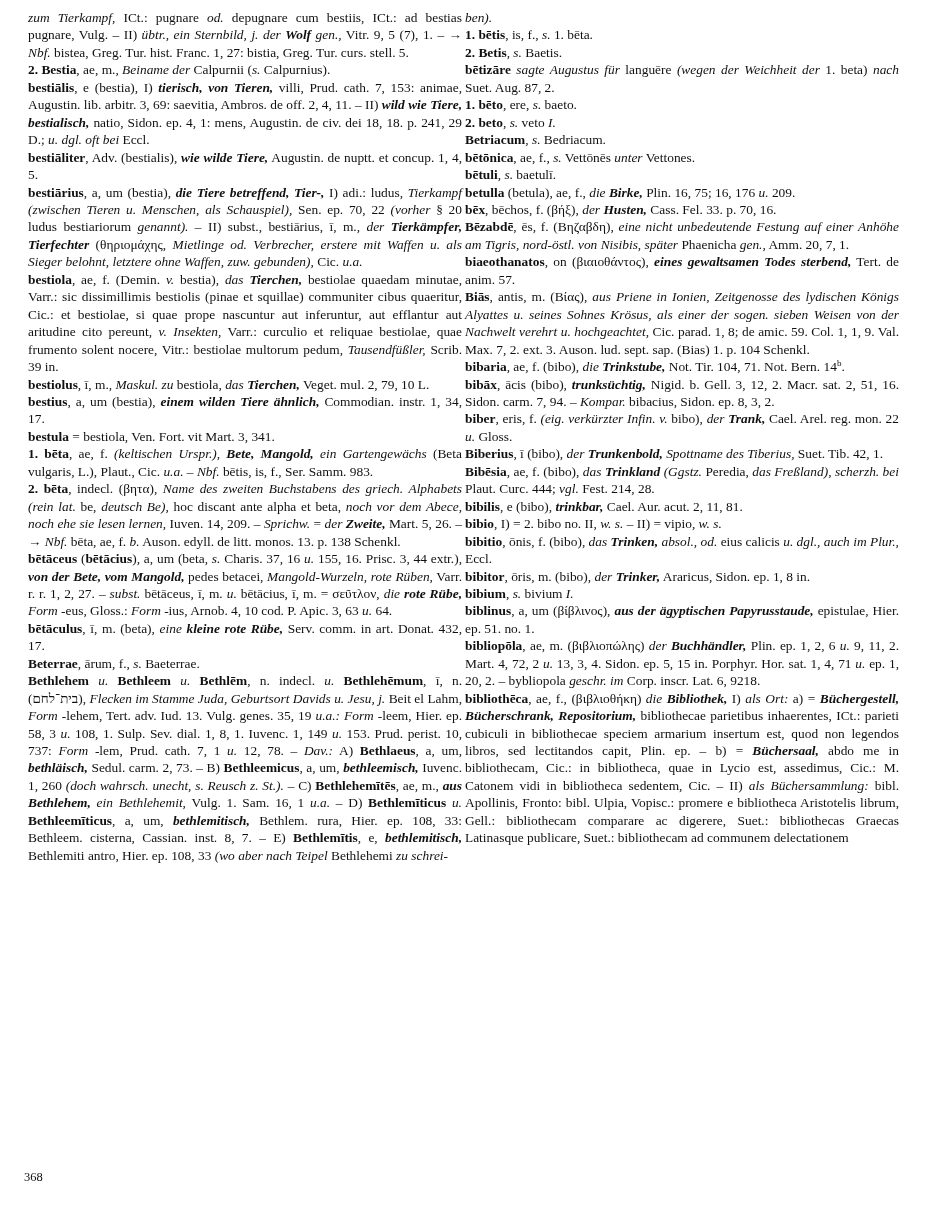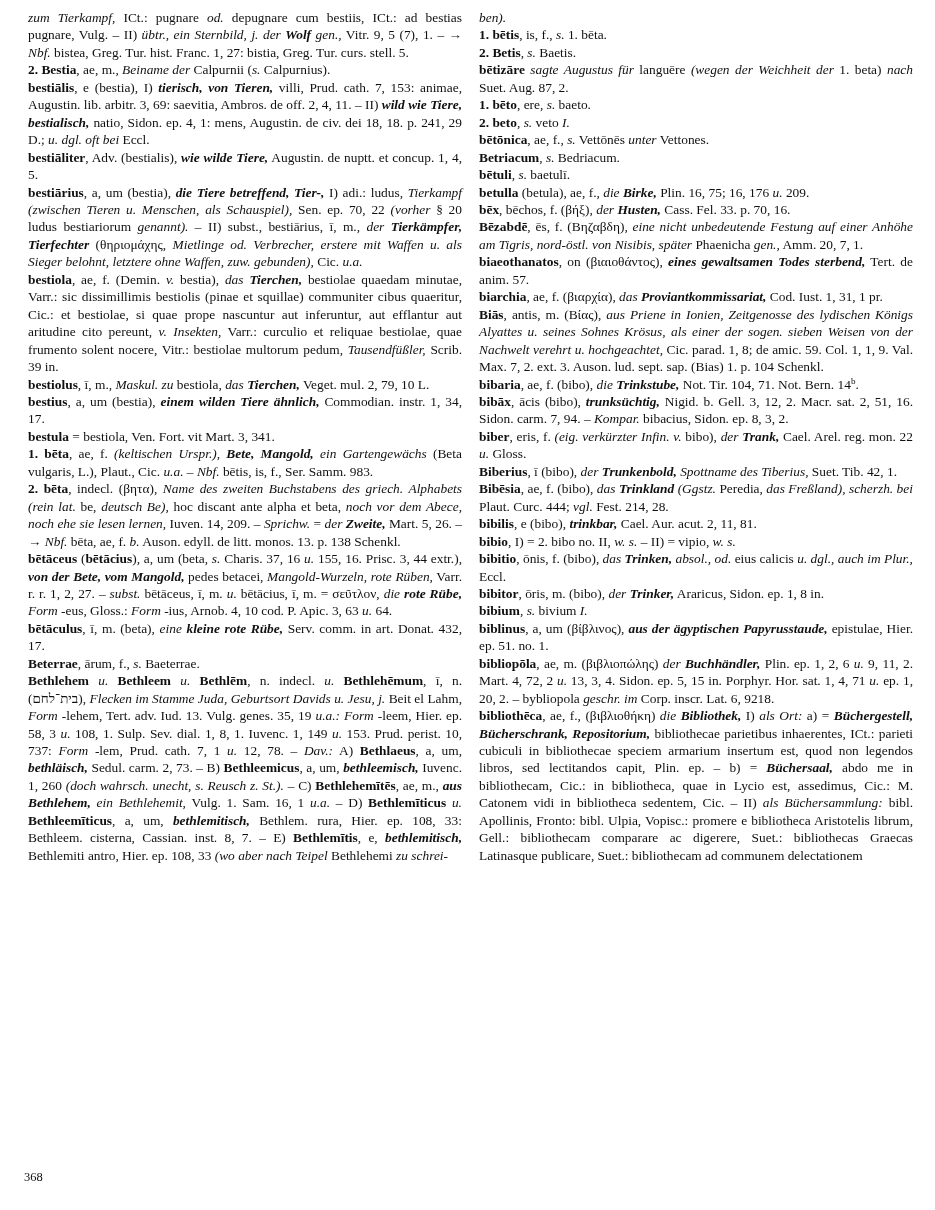--- a/index.html
+++ b/index.html
@@ -1,20 +1,20 @@
 <!DOCTYPE html>
 <html><head>
 <meta charset="utf-8">
 <style>
   html,body{margin:0;padding:0;background:#ffffff;}
   .page{
     width:935px;height:1210px;background:#ffffff;position:relative;overflow:hidden;
     font-family:"Liberation Serif","DejaVu Serif",serif;color:#101010;
   }
-  .columns{display:flex;gap:17px;padding:9px 0 0 28px;}
+  .columns{display:flex;gap:3px;padding:9px 0 0 28px;}
   .column{width:434px;text-align:justify;font-size:13.4px;line-height:17.45px;}
   .entry{margin:0;padding:0;}
   .seg{white-space:pre-wrap;}
   .seg-b{font-weight:700;}
   .seg-i{font-style:italic;}
   .seg-bi{font-weight:700;font-style:italic;}
   .seg-sup{vertical-align:super;font-size:9px;line-height:0;}
   .seg-heb{font-family:"Liberation Serif","DejaVu Sans",serif;}
   .page-number{position:absolute;left:24px;top:1170px;font-size:12.5px;color:#101010;}
 </style>
@@ -40,28 +40,27 @@
         <p class="entry"><span class="seg seg-b">Beterrae</span><span class="seg seg-r">, ārum, f., </span><span class="seg seg-i">s.</span><span class="seg seg-r"> Baeterrae.</span></p>
         <p class="entry"><span class="seg seg-b">Bethlehem</span><span class="seg seg-r"> </span><span class="seg seg-i">u.</span><span class="seg seg-r"> </span><span class="seg seg-b">Bethleem</span><span class="seg seg-r"> </span><span class="seg seg-i">u.</span><span class="seg seg-r"> </span><span class="seg seg-b">Bethlēm</span><span class="seg seg-r">, n. indecl. </span><span class="seg seg-i">u.</span><span class="seg seg-r"> </span><span class="seg seg-b">Bethlehēmum</span><span class="seg seg-r">, ī, n. (</span><span class="seg seg-heb">בית־לחם</span><span class="seg seg-r">), </span><span class="seg seg-i">Flecken im Stamme Juda, Geburtsort Davids u. Jesu, j.</span><span class="seg seg-r"> Beit el Lahm, </span><span class="seg seg-i">Form</span><span class="seg seg-r"> -lehem, Tert. adv. Iud. 13. Vulg. genes. 35, 19 </span><span class="seg seg-i">u.a.:</span><span class="seg seg-r"> </span><span class="seg seg-i">Form</span><span class="seg seg-r"> -leem, Hier. ep. 58, 3 </span><span class="seg seg-i">u.</span><span class="seg seg-r"> 108, 1. Sulp. Sev. dial. 1, 8, 1. Iuvenc. 1, 149 </span><span class="seg seg-i">u.</span><span class="seg seg-r"> 153. Prud. perist. 10, 737: </span><span class="seg seg-i">Form</span><span class="seg seg-r"> -lem, Prud. cath. 7, 1 </span><span class="seg seg-i">u.</span><span class="seg seg-r"> 12, 78. – </span><span class="seg seg-i">Dav.:</span><span class="seg seg-r"> A) </span><span class="seg seg-b">Bethlaeus</span><span class="seg seg-r">, a, um, </span><span class="seg seg-bi">bethläisch,</span><span class="seg seg-r"> Sedul. carm. 2, 73. – B) </span><span class="seg seg-b">Bethleemicus</span><span class="seg seg-r">, a, um, </span><span class="seg seg-bi">bethleemisch,</span><span class="seg seg-r"> Iuvenc. 1, 260 </span><span class="seg seg-i">(doch wahrsch. unecht, s. Reusch z. St.).</span><span class="seg seg-r"> – C) </span><span class="seg seg-b">Bethlehemītēs</span><span class="seg seg-r">, ae, m., </span><span class="seg seg-bi">aus Bethlehem,</span><span class="seg seg-r"> </span><span class="seg seg-i">ein Bethlehemit,</span><span class="seg seg-r"> Vulg. 1. Sam. 16, 1 </span><span class="seg seg-i">u.a.</span><span class="seg seg-r"> – D) </span><span class="seg seg-b">Bethlemīticus</span><span class="seg seg-r"> </span><span class="seg seg-i">u.</span><span class="seg seg-r"> </span><span class="seg seg-b">Bethleemīticus</span><span class="seg seg-r">, a, um, </span><span class="seg seg-bi">bethlemitisch,</span><span class="seg seg-r"> Bethlem. rura, Hier. ep. 108, 33: Bethleem. cisterna, Cassian. inst. 8, 7. – E) </span><span class="seg seg-b">Bethlemītis</span><span class="seg seg-r">, e, </span><span class="seg seg-bi">bethlemitisch,</span><span class="seg seg-r"> Bethlemiti antro, Hier. ep. 108, 33 </span><span class="seg seg-i">(wo aber nach Teipel</span><span class="seg seg-r"> Bethlehemi </span><span class="seg seg-i">zu schrei-</span></p>
       </div>
     <div class="column" id="col-right">
         <p class="entry"><span class="seg seg-i">ben).</span></p>
         <p class="entry"><span class="seg seg-b">1. bētis</span><span class="seg seg-r">, is, f., </span><span class="seg seg-i">s.</span><span class="seg seg-r"> 1. bēta.</span></p>
         <p class="entry"><span class="seg seg-b">2. Betis</span><span class="seg seg-r">, </span><span class="seg seg-i">s.</span><span class="seg seg-r"> Baetis.</span></p>
         <p class="entry"><span class="seg seg-b">bētizāre</span><span class="seg seg-r"> </span><span class="seg seg-i">sagte Augustus für</span><span class="seg seg-r"> languēre </span><span class="seg seg-i">(wegen der Weichheit der</span><span class="seg seg-r"> 1. beta) </span><span class="seg seg-i">nach</span><span class="seg seg-r"> Suet. Aug. 87, 2.</span></p>
         <p class="entry"><span class="seg seg-b">1. bēto</span><span class="seg seg-r">, ere, </span><span class="seg seg-i">s.</span><span class="seg seg-r"> baeto.</span></p>
         <p class="entry"><span class="seg seg-b">2. beto</span><span class="seg seg-r">, </span><span class="seg seg-i">s.</span><span class="seg seg-r"> veto </span><span class="seg seg-i">I.</span></p>
+        <p class="entry"><span class="seg seg-b">Betriacum</span><span class="seg seg-r">, </span><span class="seg seg-i">s.</span><span class="seg seg-r"> Bedriacum.</span></p>
         <p class="entry"><span class="seg seg-b">bētōnica</span><span class="seg seg-r">, ae, f., </span><span class="seg seg-i">s.</span><span class="seg seg-r"> Vettōnēs </span><span class="seg seg-i">unter</span><span class="seg seg-r"> Vettones.</span></p>
-        <p class="entry"><span class="seg seg-b">Betriacum</span><span class="seg seg-r">, </span><span class="seg seg-i">s.</span><span class="seg seg-r"> Bedriacum.</span></p>
         <p class="entry"><span class="seg seg-b">bētuli</span><span class="seg seg-r">, </span><span class="seg seg-i">s.</span><span class="seg seg-r"> baetulī.</span></p>
         <p class="entry"><span class="seg seg-b">betulla</span><span class="seg seg-r"> (betula), ae, f., </span><span class="seg seg-i">die </span><span class="seg seg-bi">Birke,</span><span class="seg seg-r"> Plin. 16, 75; 16, 176 </span><span class="seg seg-i">u.</span><span class="seg seg-r"> 209.</span></p>
         <p class="entry"><span class="seg seg-b">bēx</span><span class="seg seg-r">, bēchos, f. (βήξ), </span><span class="seg seg-i">der </span><span class="seg seg-bi">Husten,</span><span class="seg seg-r"> Cass. Fel. 33. p. 70, 16.</span></p>
         <p class="entry"><span class="seg seg-b">Bēzabdē</span><span class="seg seg-r">, ēs, f. (Βηζαβδη), </span><span class="seg seg-i">eine nicht unbedeutende Festung auf einer Anhöhe am Tigris, nord-östl. von Nisibis, später</span><span class="seg seg-r"> Phaenicha </span><span class="seg seg-i">gen.,</span><span class="seg seg-r"> Amm. 20, 7, 1.</span></p>
         <p class="entry"><span class="seg seg-b">biaeothanatos</span><span class="seg seg-r">, on (βιαιοθάντος), </span><span class="seg seg-bi">eines gewaltsamen Todes sterbend,</span><span class="seg seg-r"> Tert. de anim. 57.</span></p>
-        <p class="entry"><span class="seg seg-b">biarchia</span><span class="seg seg-r">, ae, f. (βιαρχία), </span><span class="seg seg-i">das </span><span class="seg seg-bi">Proviantkommissariat,</span><span class="seg seg-r"> Cod. Iust. 1, 31, 1 pr.</span></p>
         <p class="entry"><span class="seg seg-b">Biās</span><span class="seg seg-r">, antis, m. (Βίας), </span><span class="seg seg-i">aus Priene in Ionien, Zeitgenosse des lydischen Königs Alyattes u. seines Sohnes Krösus, als einer der sogen. sieben Weisen von der Nachwelt verehrt u. hochgeachtet,</span><span class="seg seg-r"> Cic. parad. 1, 8; de amic. 59. Col. 1, 1, 9. Val. Max. 7, 2. ext. 3. Auson. lud. sept. sap. (Bias) 1. p. 104 Schenkl.</span></p>
         <p class="entry"><span class="seg seg-b">bibaria</span><span class="seg seg-r">, ae, f. (bibo), </span><span class="seg seg-i">die </span><span class="seg seg-bi">Trinkstube,</span><span class="seg seg-r"> Not. Tir. 104, 71. Not. Bern. 14</span><span class="seg seg-sup">b</span><span class="seg seg-r">.</span></p>
         <p class="entry"><span class="seg seg-b">bibāx</span><span class="seg seg-r">, ācis (bibo), </span><span class="seg seg-bi">trunksüchtig,</span><span class="seg seg-r"> Nigid. b. Gell. 3, 12, 2. Macr. sat. 2, 51, 16. Sidon. carm. 7, 94. – </span><span class="seg seg-i">Kompar.</span><span class="seg seg-r"> bibacius, Sidon. ep. 8, 3, 2.</span></p>
         <p class="entry"><span class="seg seg-b">biber</span><span class="seg seg-r">, eris, f. </span><span class="seg seg-i">(eig. verkürzter Infin. v.</span><span class="seg seg-r"> bibo), </span><span class="seg seg-i">der </span><span class="seg seg-bi">Trank,</span><span class="seg seg-r"> Cael. Arel. reg. mon. 22 </span><span class="seg seg-i">u.</span><span class="seg seg-r"> Gloss.</span></p>
         <p class="entry"><span class="seg seg-b">Biberius</span><span class="seg seg-r">, ī (bibo), </span><span class="seg seg-i">der </span><span class="seg seg-bi">Trunkenbold,</span><span class="seg seg-r"> </span><span class="seg seg-i">Spottname des Tiberius,</span><span class="seg seg-r"> Suet. Tib. 42, 1.</span></p>
         <p class="entry"><span class="seg seg-b">Bibēsia</span><span class="seg seg-r">, ae, f. (bibo), </span><span class="seg seg-i">das </span><span class="seg seg-bi">Trinkland</span><span class="seg seg-r"> </span><span class="seg seg-i">(Ggstz.</span><span class="seg seg-r"> Peredia, </span><span class="seg seg-i">das Freßland), scherzh. bei</span><span class="seg seg-r"> Plaut. Curc. 444; </span><span class="seg seg-i">vgl.</span><span class="seg seg-r"> Fest. 214, 28.</span></p>
         <p class="entry"><span class="seg seg-b">bibilis</span><span class="seg seg-r">, e (bibo), </span><span class="seg seg-bi">trinkbar,</span><span class="seg seg-r"> Cael. Aur. acut. 2, 11, 81.</span></p>
         <p class="entry"><span class="seg seg-b">bibio</span><span class="seg seg-r">, I) = 2. bibo no. II, </span><span class="seg seg-i">w. s.</span><span class="seg seg-r"> – II) = vipio, </span><span class="seg seg-i">w. s.</span></p>
         <p class="entry"><span class="seg seg-b">bibitio</span><span class="seg seg-r">, ōnis, f. (bibo), </span><span class="seg seg-i">das </span><span class="seg seg-bi">Trinken,</span><span class="seg seg-r"> </span><span class="seg seg-i">absol., od.</span><span class="seg seg-r"> eius calicis </span><span class="seg seg-i">u. dgl., auch im Plur.,</span><span class="seg seg-r"> Eccl.</span></p>
         <p class="entry"><span class="seg seg-b">bibitor</span><span class="seg seg-r">, ōris, m. (bibo), </span><span class="seg seg-i">der </span><span class="seg seg-bi">Trinker,</span><span class="seg seg-r"> Araricus, Sidon. ep. 1, 8 in.</span></p>

